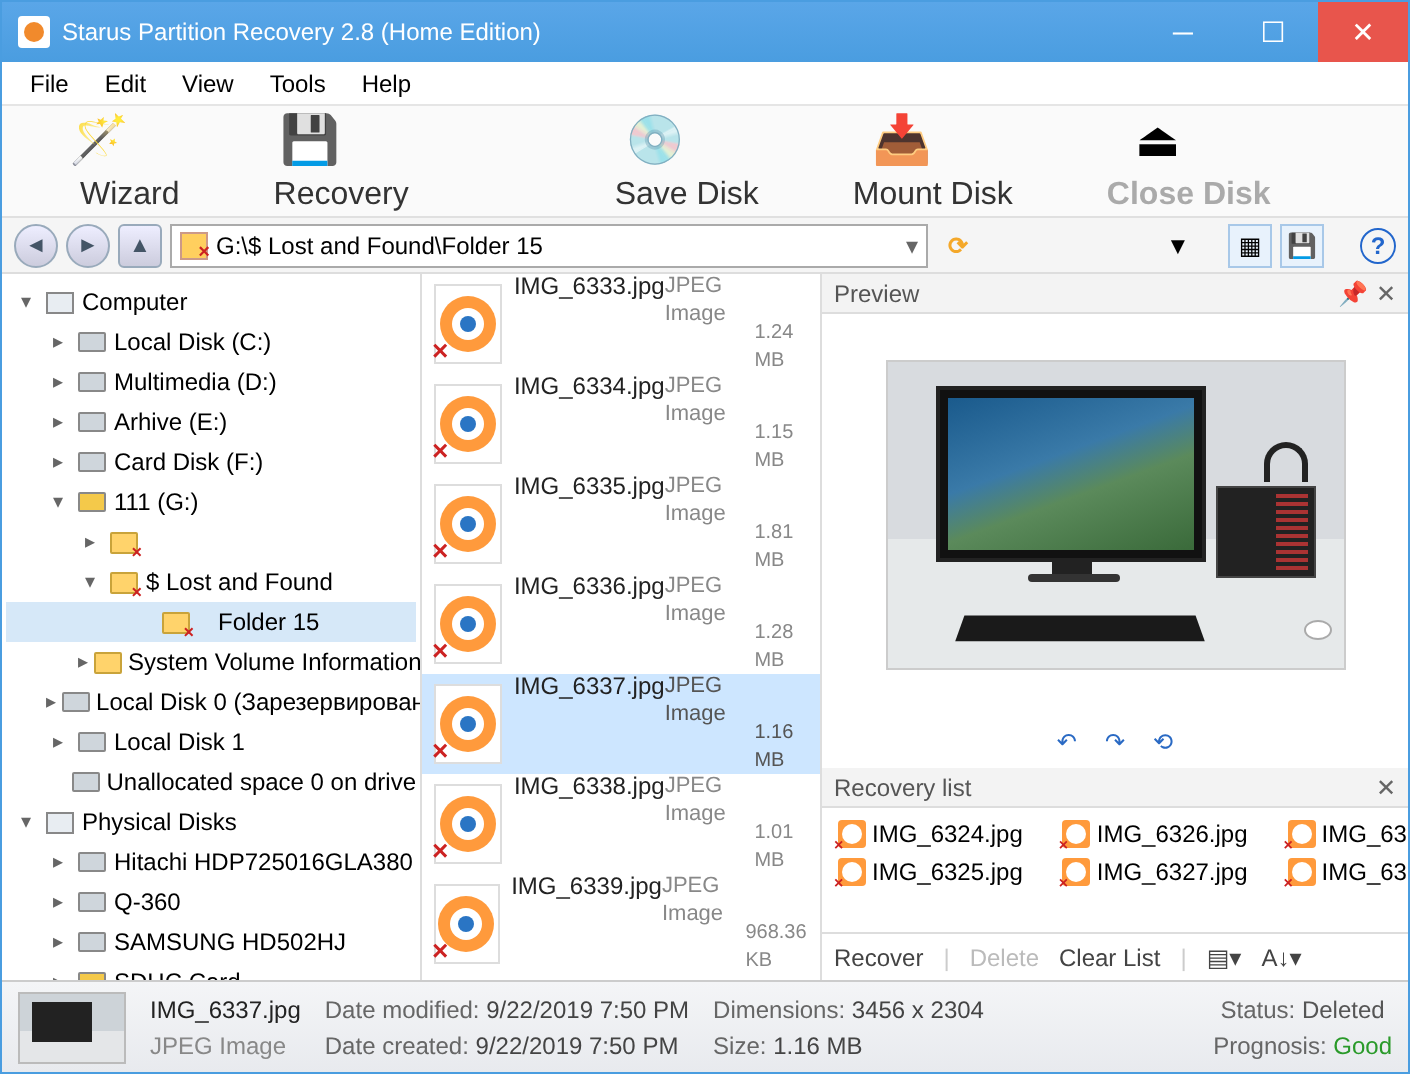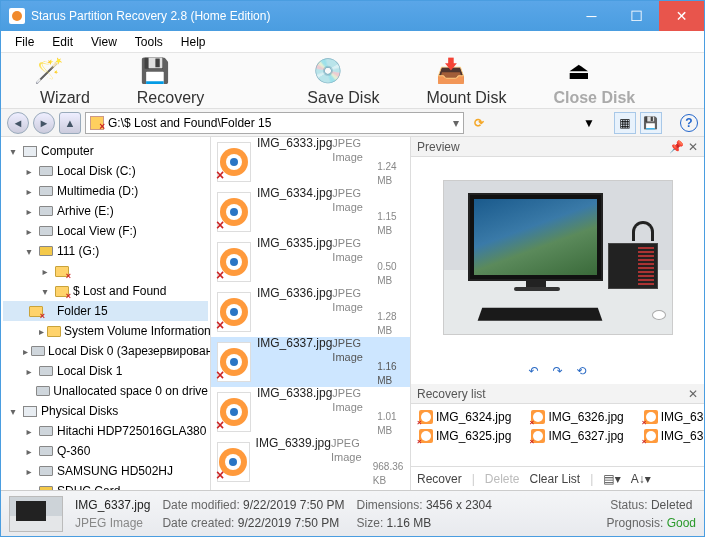--- a/index.html
+++ b/index.html
@@ -186,21 +186,21 @@
           <span class="ticon2">
             <div class="drive-icon"></div>
           </span>
           <span>Arhive (E:)</span>
         </div>
         <div class="tree-row" style="padding-left: 20px;">
           <span class="exp">▸</span>
           <span class="ticon2">
             <div class="drive-icon"></div>
           </span>
-          <span>Local View (F:)</span>
+          <span>Card Disk (F:)</span>
         </div>
         <div class="tree-row" style="padding-left: 20px;">
           <span class="exp">▾</span>
           <span class="ticon2">
             <div class="drive-icon" style="background:#f4c94a"></div>
           </span>
           <span>111 (G:)</span>
         </div>
         <div class="tree-row" style="padding-left: 36px;">
           <span class="exp">▸</span>
@@ -208,21 +208,21 @@
             <div class="folder-icon x"></div>
           </span>
         </div>
         <div class="tree-row" style="padding-left: 36px;">
           <span class="exp">▾</span>
           <span class="ticon2">
             <div class="folder-icon x"></div>
           </span>
           <span>$ Lost and Found</span>
         </div>
-        <div class="tree-row sel" style=" gap: 10px;">
+        <div class="tree-row sel" style="padding-left: 52px; gap: 10px;">
           <span class="exp"></span>
           <span class="ticon2">
             <div class="folder-icon x"></div>
           </span>
           <span>Folder 15</span>
         </div>
         <div class="tree-row" style="padding-left: 36px;">
           <span class="exp">▸</span>
           <span class="ticon2">
             <div class="folder-icon"></div>
@@ -316,21 +316,21 @@
         <div class="fitem">
           <div class="fimg">
             <div class="eye">
               <div class="pupil"></div>
             </div>
             <span class="xmark">×</span>
           </div>
           <div class="finfo">
             <span class="fname">IMG_6335.jpg</span>
             <span class="ftype">JPEG Image</span>
-            <span class="fsize">0.50 MB</span>
+            <span class="fsize">1.81 MB</span>
           </div>
         </div>
         <div class="fitem">
           <div class="fimg">
             <div class="eye">
               <div class="pupil"></div>
             </div>
             <span class="xmark">×</span>
           </div>
           <div class="finfo">

